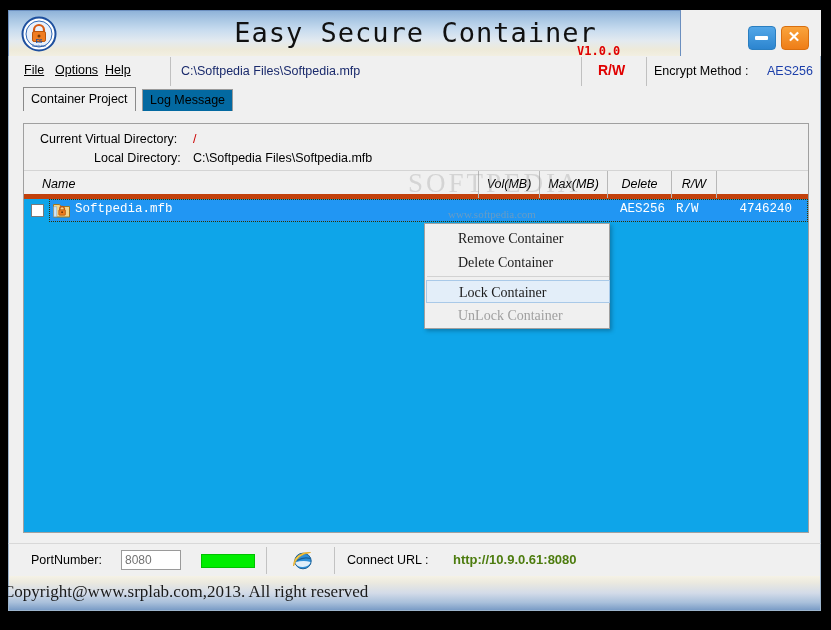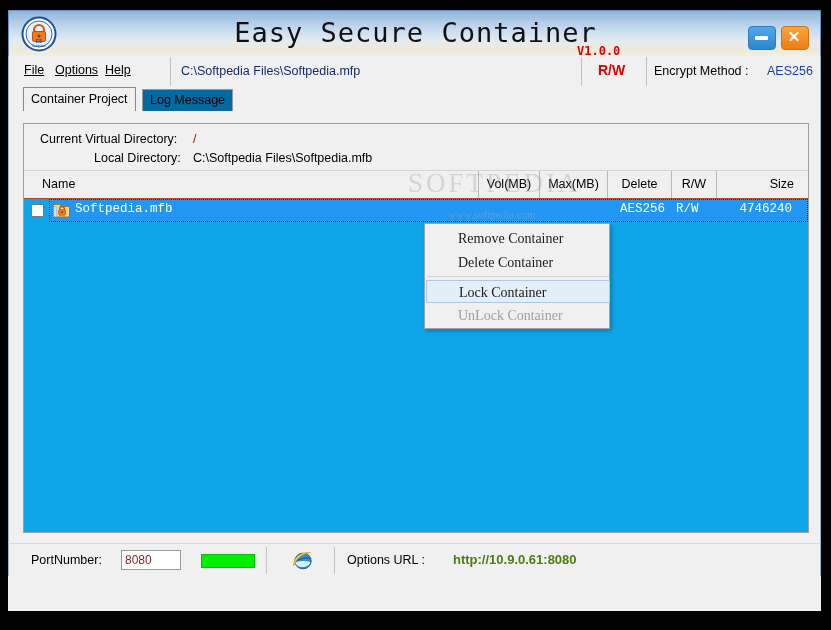--- a/index.html
+++ b/index.html
@@ -21,21 +21,21 @@
     left: 8px; top: 10px;
     width: 813px; height: 601px;
     background: #f0f0f0;
     box-sizing: border-box;
     overflow: hidden;
   }
   
   .titlebar {
     position: absolute;
     left: 0; top: 0;
-    width: 813px; height: 46px;
+    width: 673px; height: 46px;
     background: linear-gradient(to bottom,
         #8fb3d9 0%, #a8c6e3 18%, #c8dcef 42%, #e3eaf0 66%, #eeead9 86%, #f2efe2 100%);
     border-left: 1px solid #6b8fbf;
     border-top: 1px solid #6b8fbf;
     border-right: 1px solid #6b8fbf;
     box-sizing: border-box;
   }
   .logo {
     position: absolute;
     left: 12px; top: 5px;
@@ -234,22 +234,23 @@
     font-size: 12.5px;
   }
   .dirvalue.v1 { left: 169px; top: 8px; color: #cc0000; }
   .dirvalue.v2 { left: 169px; top: 27px; color: #000; }
   
   .colheader {
     position: absolute;
     left: 0; top: 47px;
     width: 784px; height: 28px;
     background: #f0f0f0;
-    border-bottom: 1px solid #c2410c;
-    box-sizing: border-box;
+    border-bottom: 5px solid #c2410c;
+    box-sizing: border-box;
+    font-style: italic;
   }
   .colcell {
     position: absolute;
     top: 0; height: 27px;
     line-height: 27px;
     font-size: 12.5px;
     color: #000;
     border-right: 1px solid #b8b8b8;
     box-sizing: border-box;
     white-space: nowrap;
@@ -387,21 +388,21 @@
     font-size: 12.5px; color: #000;
   }
   .port-input {
     position: absolute;
     left: 104px; top: 3px;
     width: 60px; height: 20px;
     background: #ffffff;
     border: 1px solid #9a9a9a;
     box-sizing: border-box;
     font-size: 12px;
-    color: #7f1d1d;
+    color: #737373;
     padding: 2px 0 0 3px;
     font-family: "Liberation Sans", sans-serif;
     cursor: text;
   }
   .led {
     position: absolute;
     left: 184px; top: 7px;
     width: 54px; height: 14px;
     background: #00ee00;
     border: 1px solid #00c200;
@@ -525,23 +526,20 @@
               <span class="ct">Vol(MB)</span>
             </div>
           <div class="colcell center" style="left:516px; width:68px;">
               <span class="ct">Max(MB)</span>
             </div>
           <div class="colcell center" style="left:584px; width:64px;">
               <span class="ct">Delete</span>
             </div>
           <div class="colcell center" style="left:648px; width:45px;">
               <span class="ct">R/W</span>
-            </div>
-          <div class="colcell right" style="left:693px; width:91px; border-right:none;">
-              <span class="ct">Size</span>
             </div>
         </div>
 
         <div class="row">
           <div class="row-check"></div>
           <div class="row-sel">
             <div class="row-icon">
               <svg width="17" height="16" viewBox="0 0 17 16">
                 <path d="M0.5 2.5 h6 l1.6 2 h8.4 v10.5 h-16 z" fill="#f6d48a" stroke="#a0761f" stroke-width="1"></path>
                 <rect x="0.8" y="4.8" width="3" height="10" fill="#cfe4f7" stroke="#8aa9c4" stroke-width="0.6"></rect>
@@ -582,20 +580,23 @@
           <svg width="24" height="24" viewBox="0 0 24 24">
             <ellipse cx="12" cy="12" rx="8.2" ry="7.8" fill="#2f8fd8"></ellipse>
             <ellipse cx="12" cy="12" rx="8.2" ry="7.8" fill="none" stroke="#1a5f96" stroke-width="1"></ellipse>
             <path d="M4 13.5 q8 -2.5 15.5 -0.5 q-1 4.5 -7.5 5 q-6 0.3 -8 -4.5 z" fill="#ffffff" opacity="0.85"></path>
             <path d="M2.5 17 q4 -12 17 -13.5 q-6.5 -1 -12 3 q-5 3.8 -5 10.5 z" fill="#ffd24a" stroke="#e0a21c" stroke-width="0.7"></path>
             <path d="M6 11.5 q6.5 -4 13.5 -2" fill="none" stroke="#1a5f96" stroke-width="1.1"></path>
           </svg>
         </div>
       </div>
       <div class="sb-zone3">
-        <div class="url-label">Options URL :</div>
+        <div class="url-label">Connect URL :</div>
         <div class="url-value">http://10.9.0.61:8080</div>
       </div>
     </div>
 
+    <div class="footer">
+      <div class="footer-text">Copyright@www.srplab.com,2013. All right reserved</div>
+    </div>
 
   </div>
 </div>
 
 </body></html>

